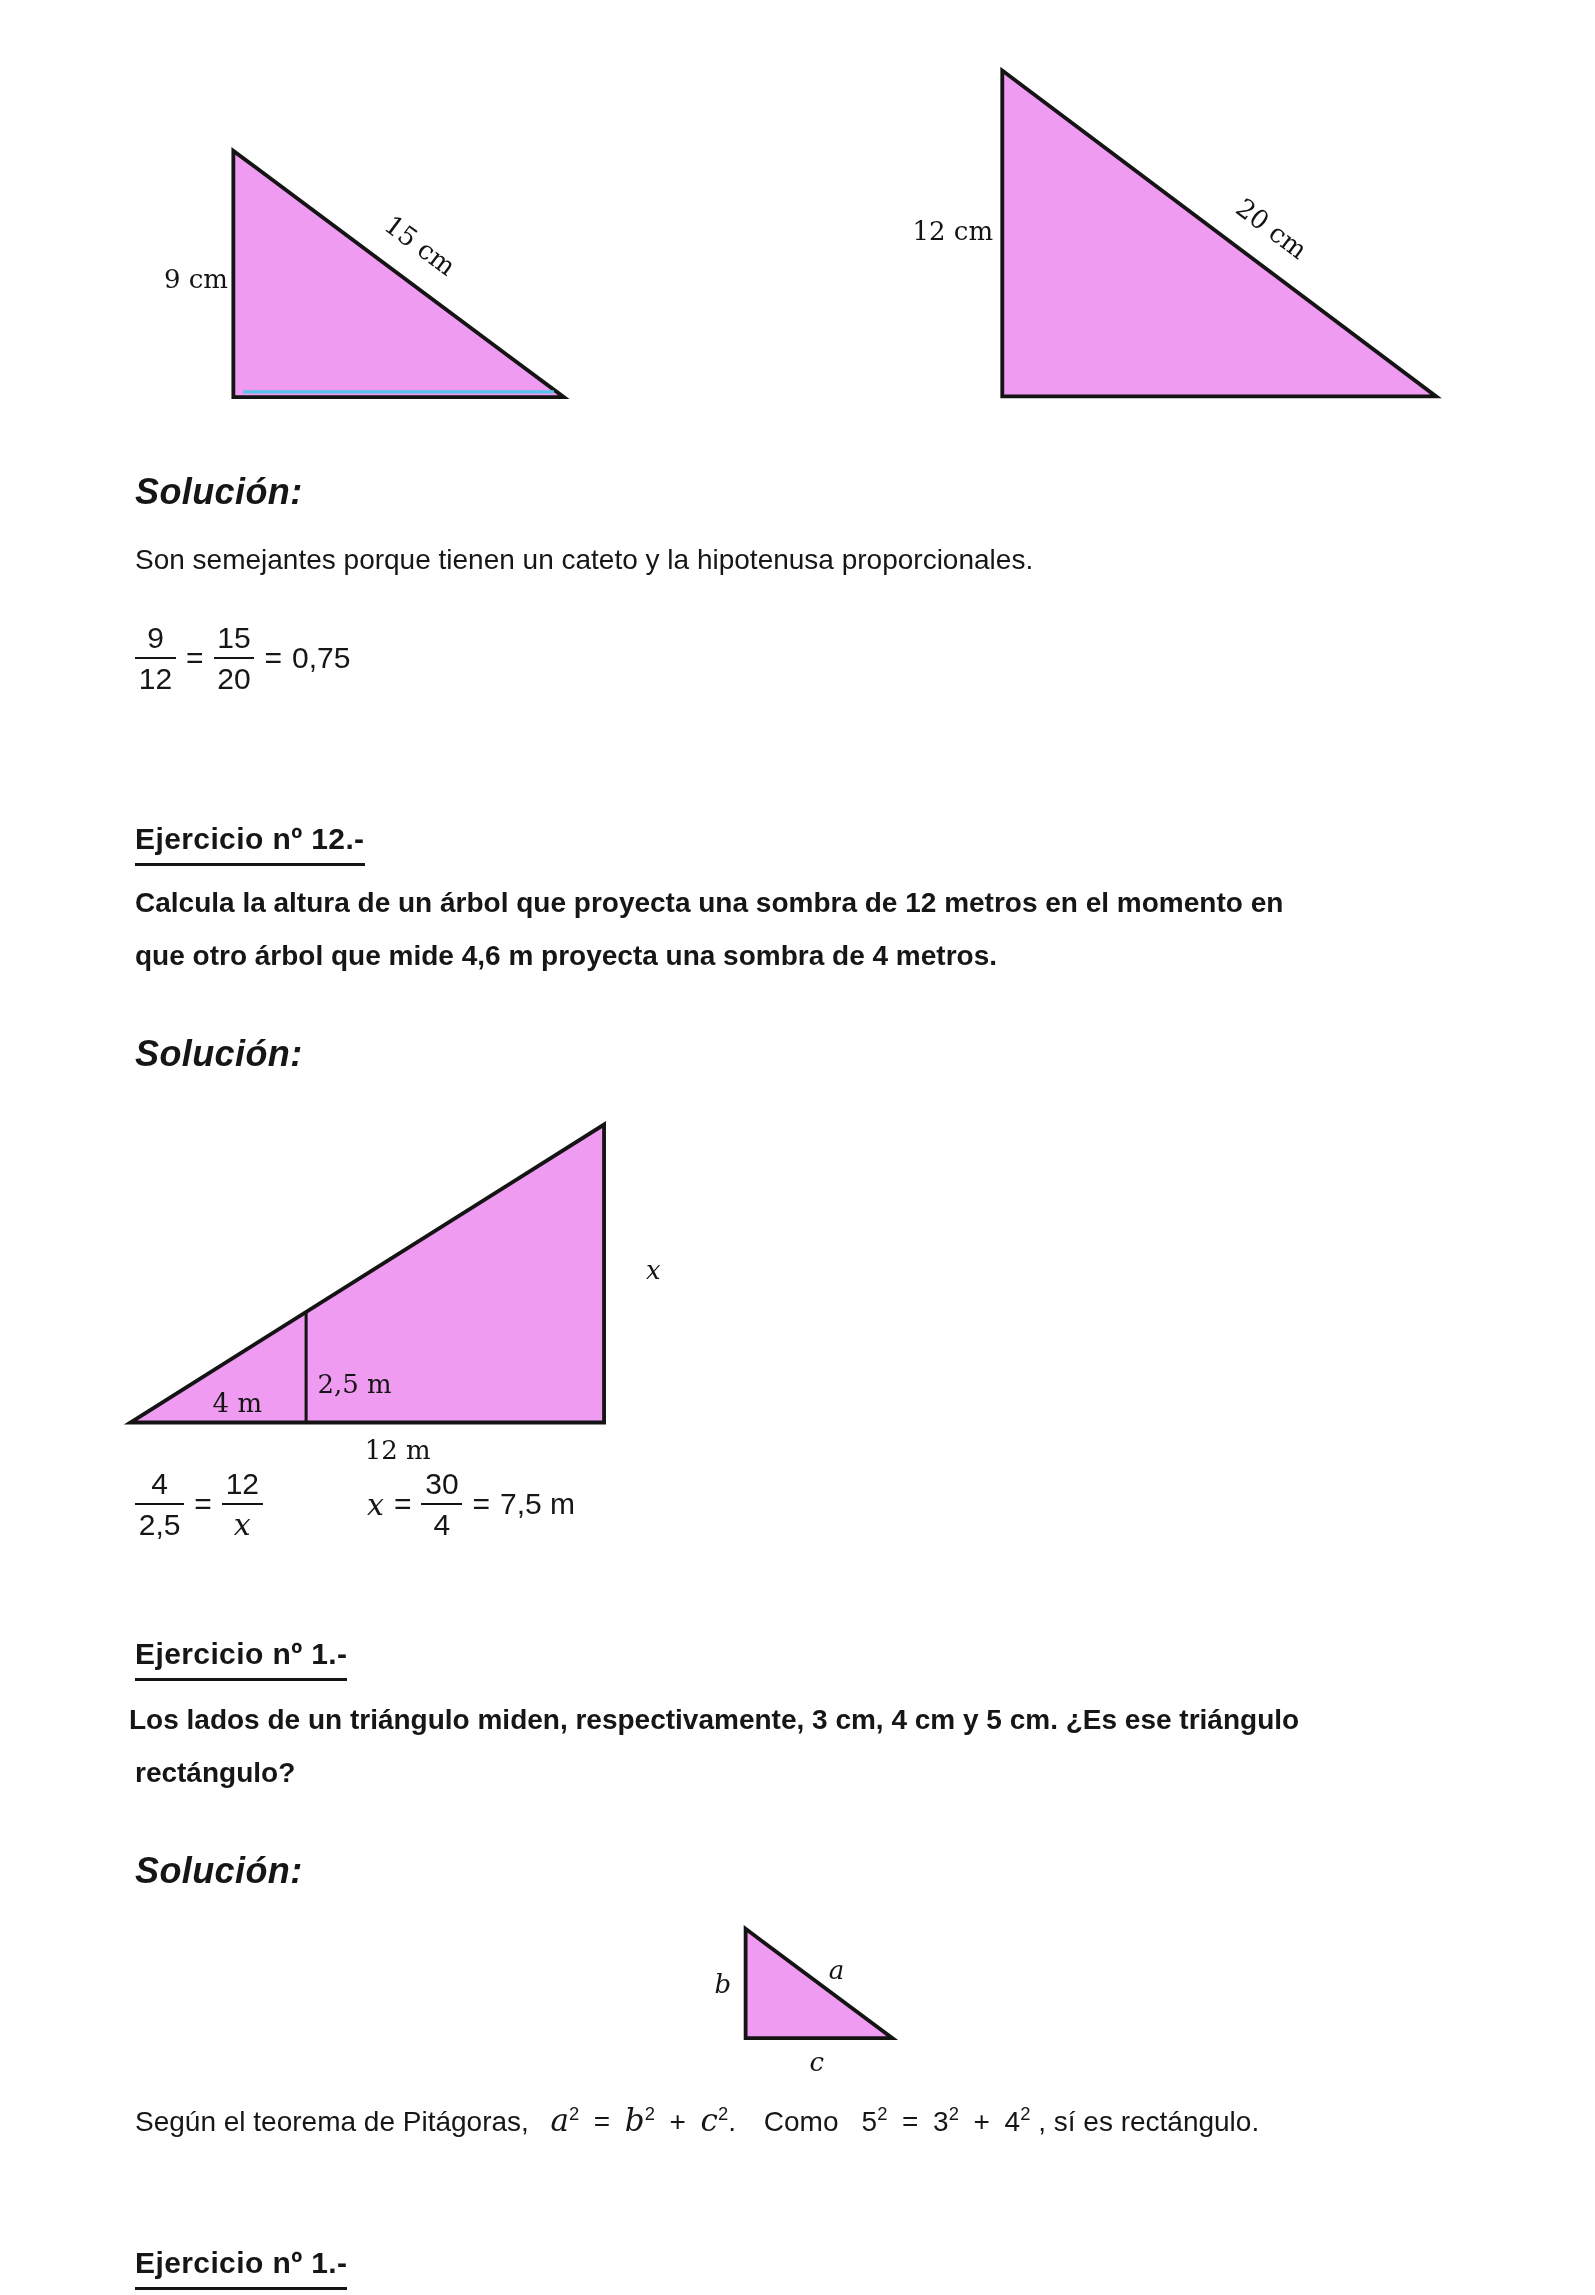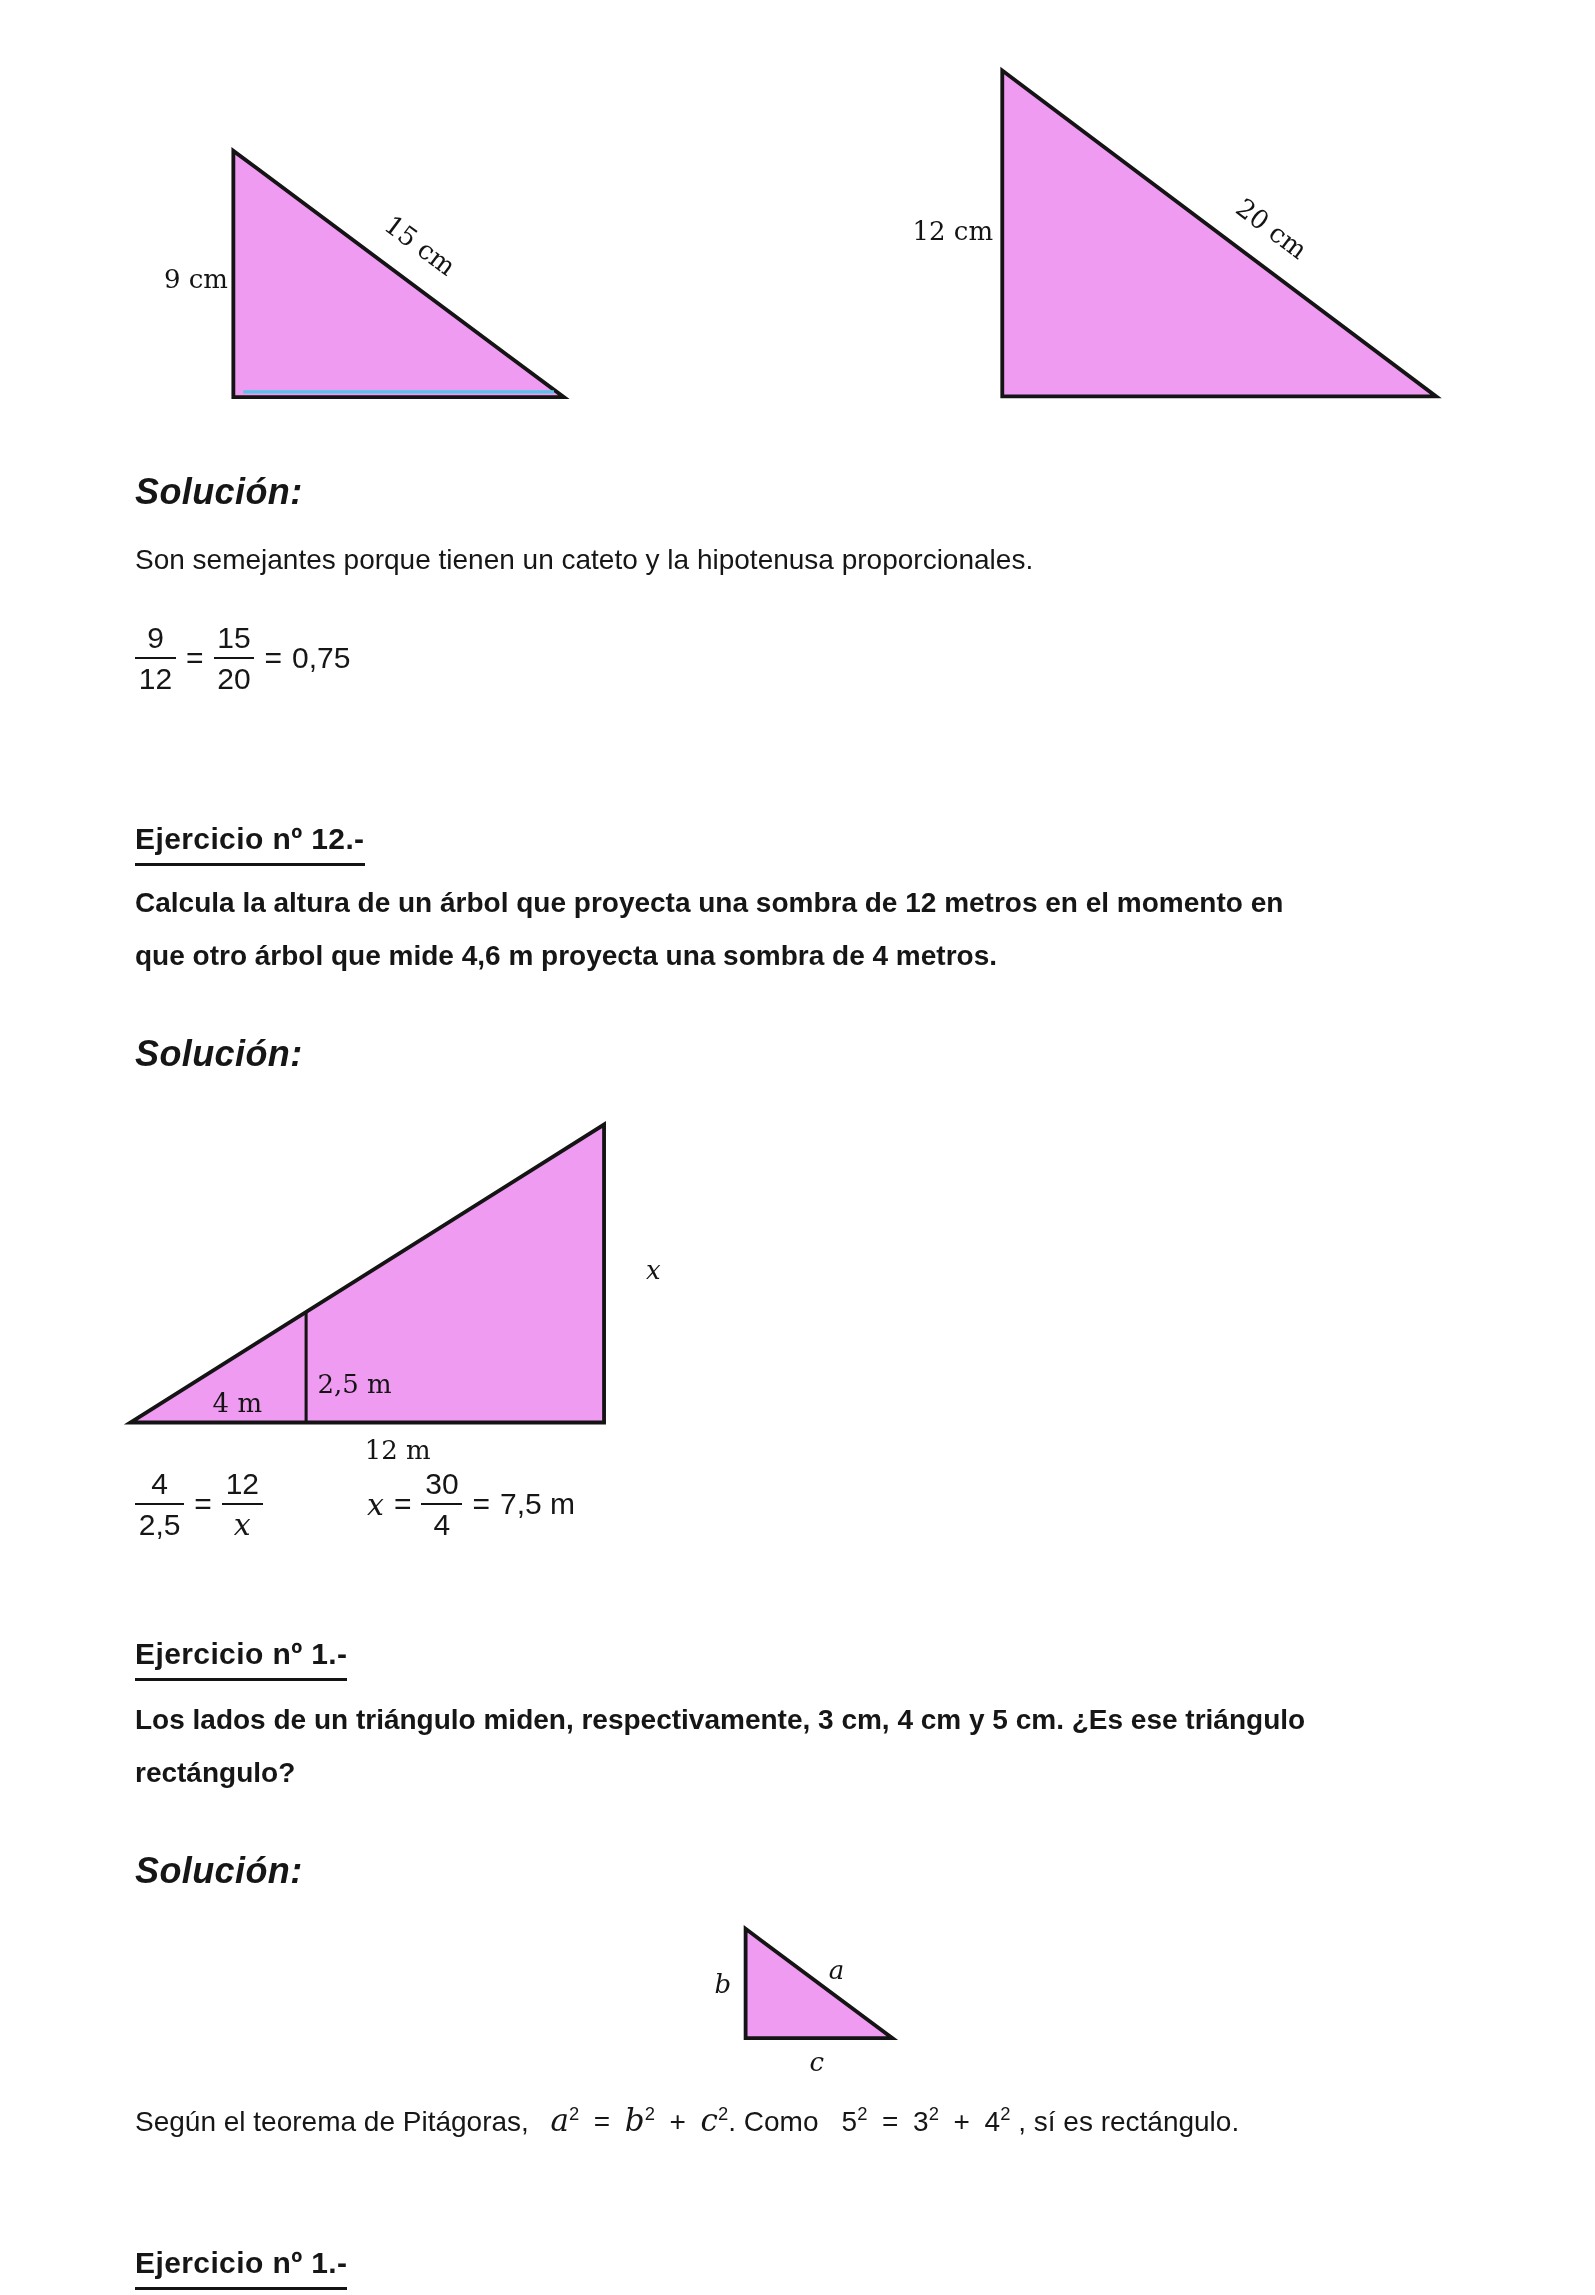--- a/index.html
+++ b/index.html
@@ -94,41 +94,41 @@
     <span class="frac">
       <span class="num">30</span>
       <span class="fbar"></span>
       <span class="den">4</span>
     </span>
     <span>=</span>
     <span>7,5 m</span>
   </div>
 
   <div class="abs h-ex" style="left:135px;top:1637px">Ejercicio nº 1.-</div>
-  <div class="abs body-line bold" style="left:135px;top:1703px">Los lados de un triángulo miden, respectivamente, 3 cm, 4 cm y 5 cm. ¿Es ese triángulo</div>
+  <div class="abs body-line bold" style="left:129px;top:1703px">Los lados de un triángulo miden, respectivamente, 3 cm, 4 cm y 5 cm. ¿Es ese triángulo</div>
   <div class="abs body-line bold" style="left:135px;top:1756px">rectángulo?</div>
   <div class="abs h-sol" style="left:135px;top:1850px">Solución:</div>
 
   <svg class="abs" style="left:673px;top:1908px" width="321" height="180" viewBox="880 2495 420 235">
     <polygon points="975,2522 975,2665 1167,2665" class="tshape" stroke-width="4" fill="#F09BF2"></polygon>
     <text x="956" y="2606" text-anchor="end" class="svgvar" font-size="40">b</text>
     <text x="1094" y="2588" text-anchor="middle" class="svgvar" font-size="40">a</text>
     <text x="1068" y="2708" text-anchor="middle" class="svgvar" font-size="40">c</text>
   </svg>
 
   <div class="abs body-line" style="left:135px;top:2102px">
     <span>Según el teorema de Pitágoras,</span>
     <span class="formula" style="margin-left:13.8px">
       <span class="var fvar">a</span><span class="sup">2</span>
       <span class="op">=</span>
       <span class="var fvar">b</span><span class="sup">2</span>
       <span class="op">+</span>
       <span class="var fvar">c</span><span class="sup">2</span><span>.</span>
     </span>
-    <span style="">Como</span>
+    <span style="margin-left:20px">Como</span>
     <span class="formula" style="margin-left:15.3px">
       <span>5</span><span class="sup">2</span>
       <span class="op">=</span>
       <span>3</span><span class="sup">2</span>
       <span class="op">+</span>
       <span>4</span><span class="sup">2</span>
     </span>
     <span>, sí es rectángulo.</span>
   </div>
 

